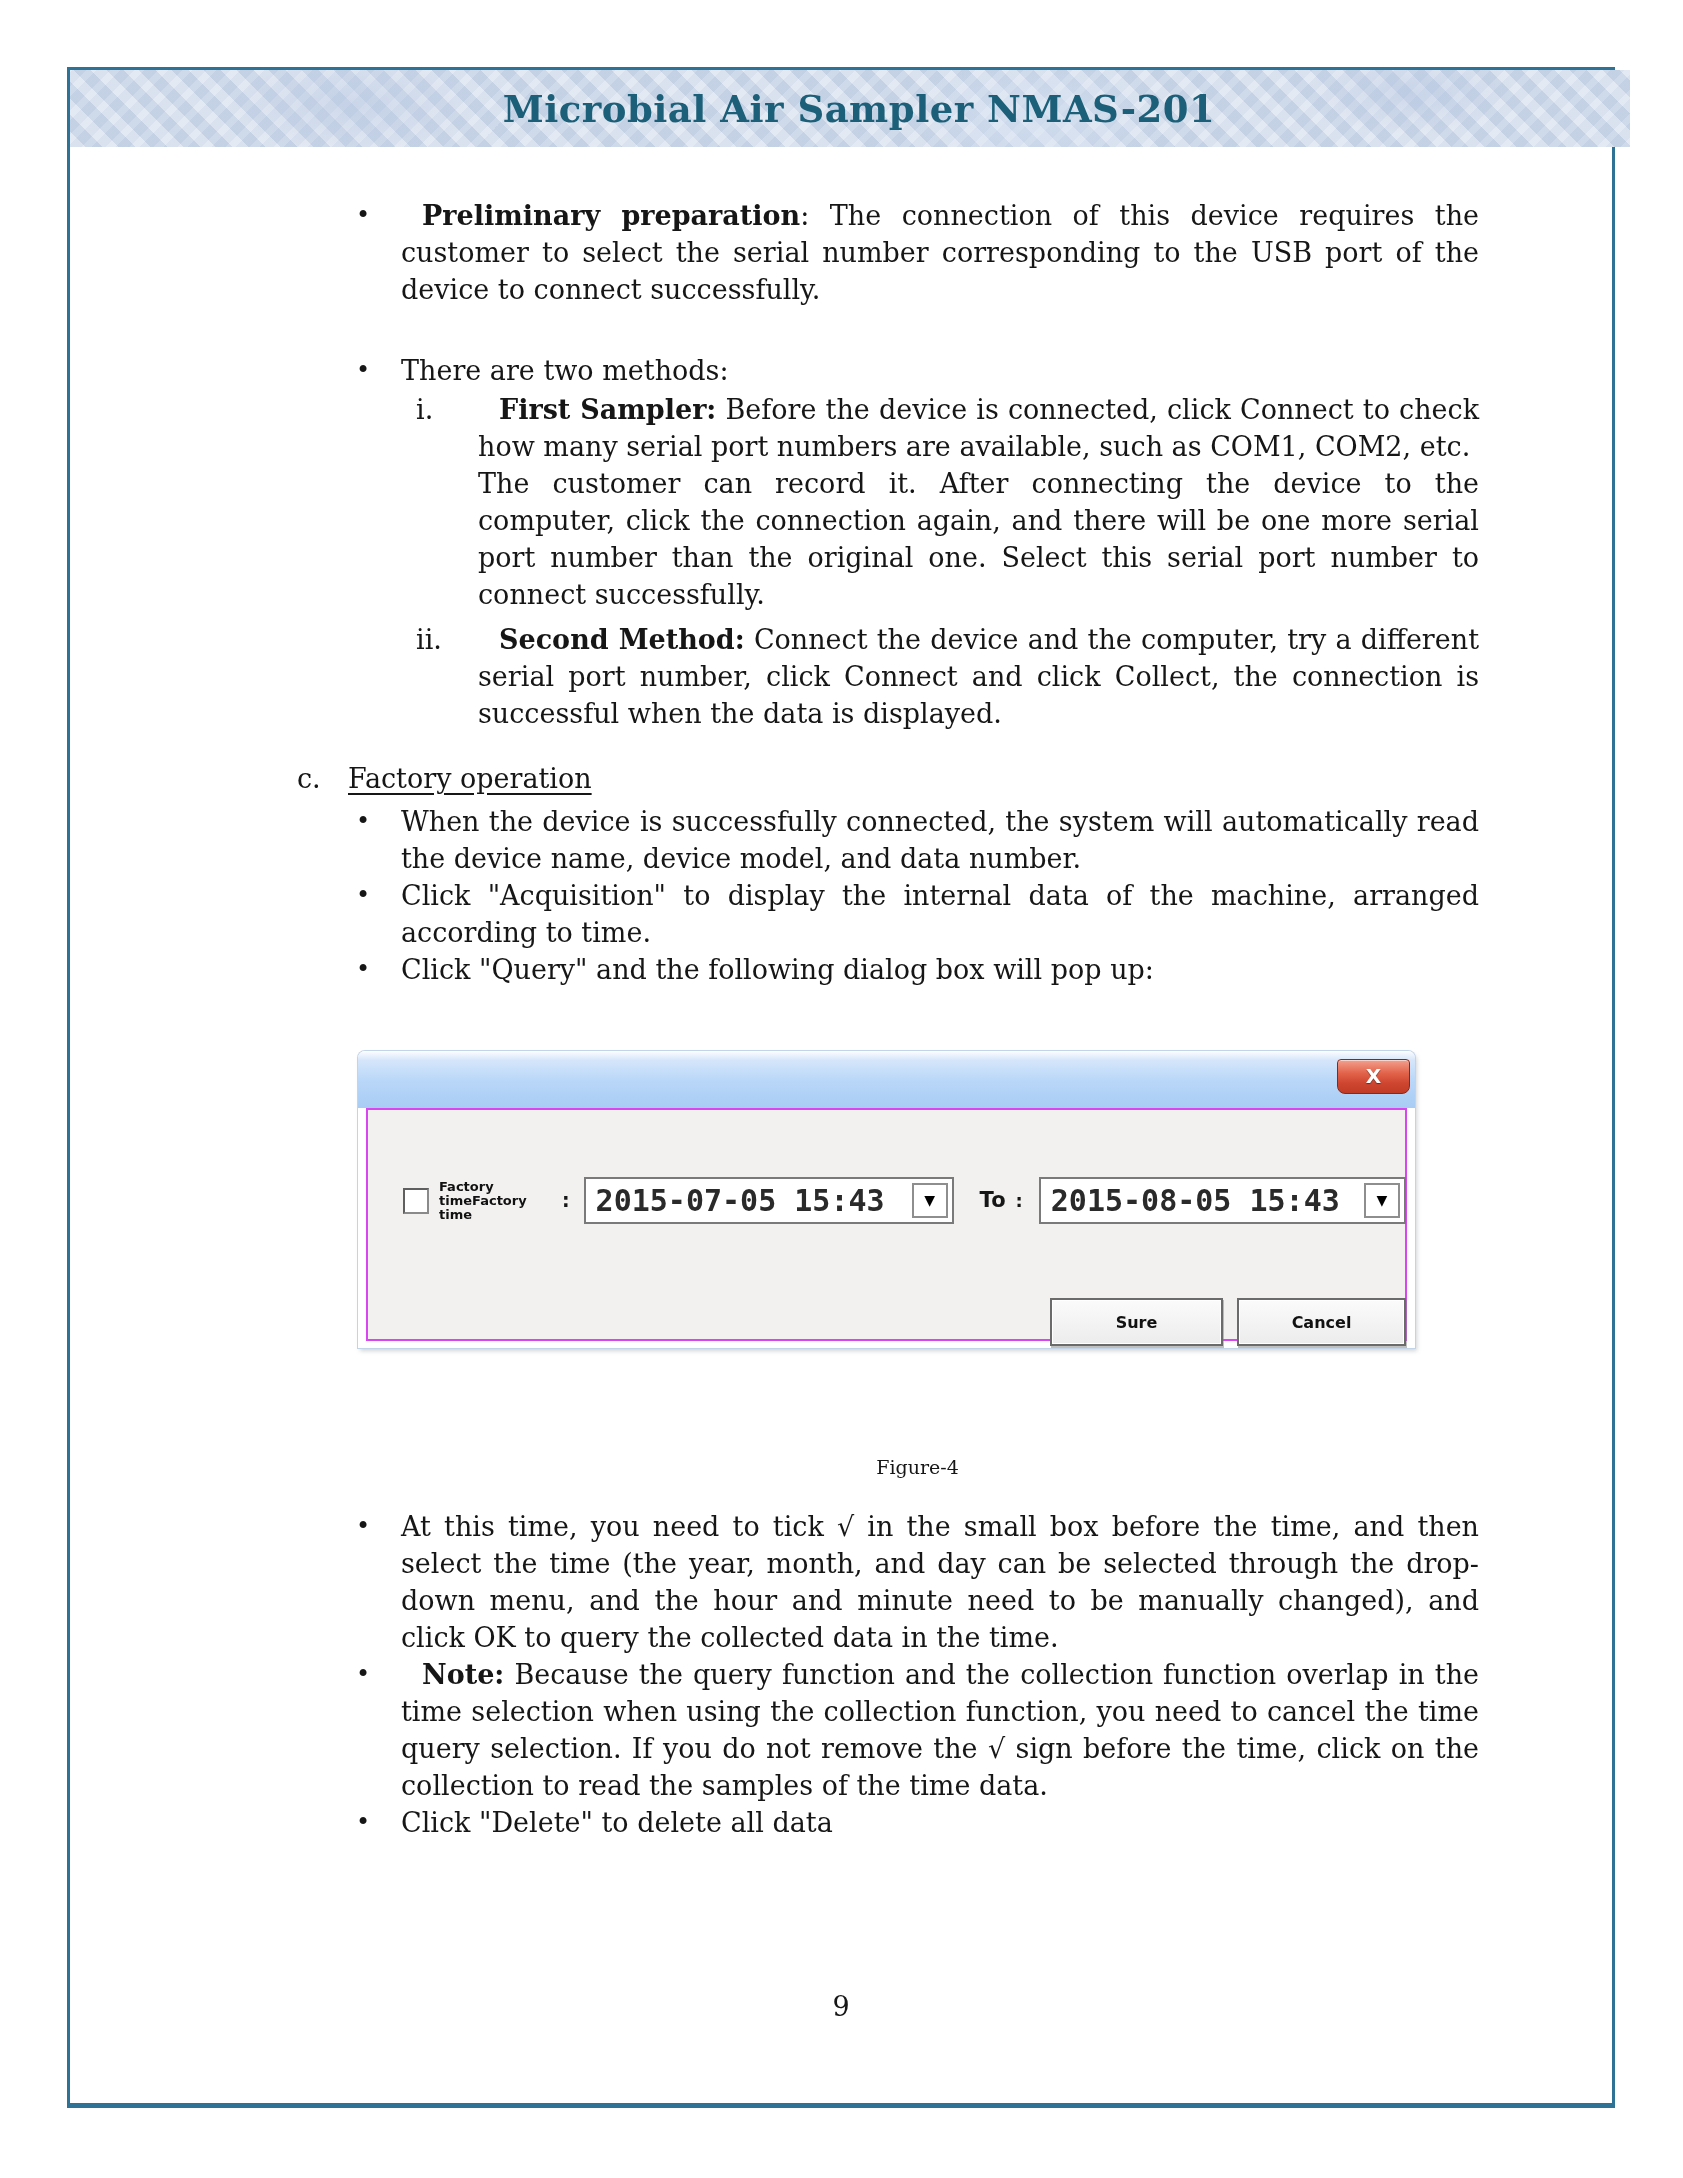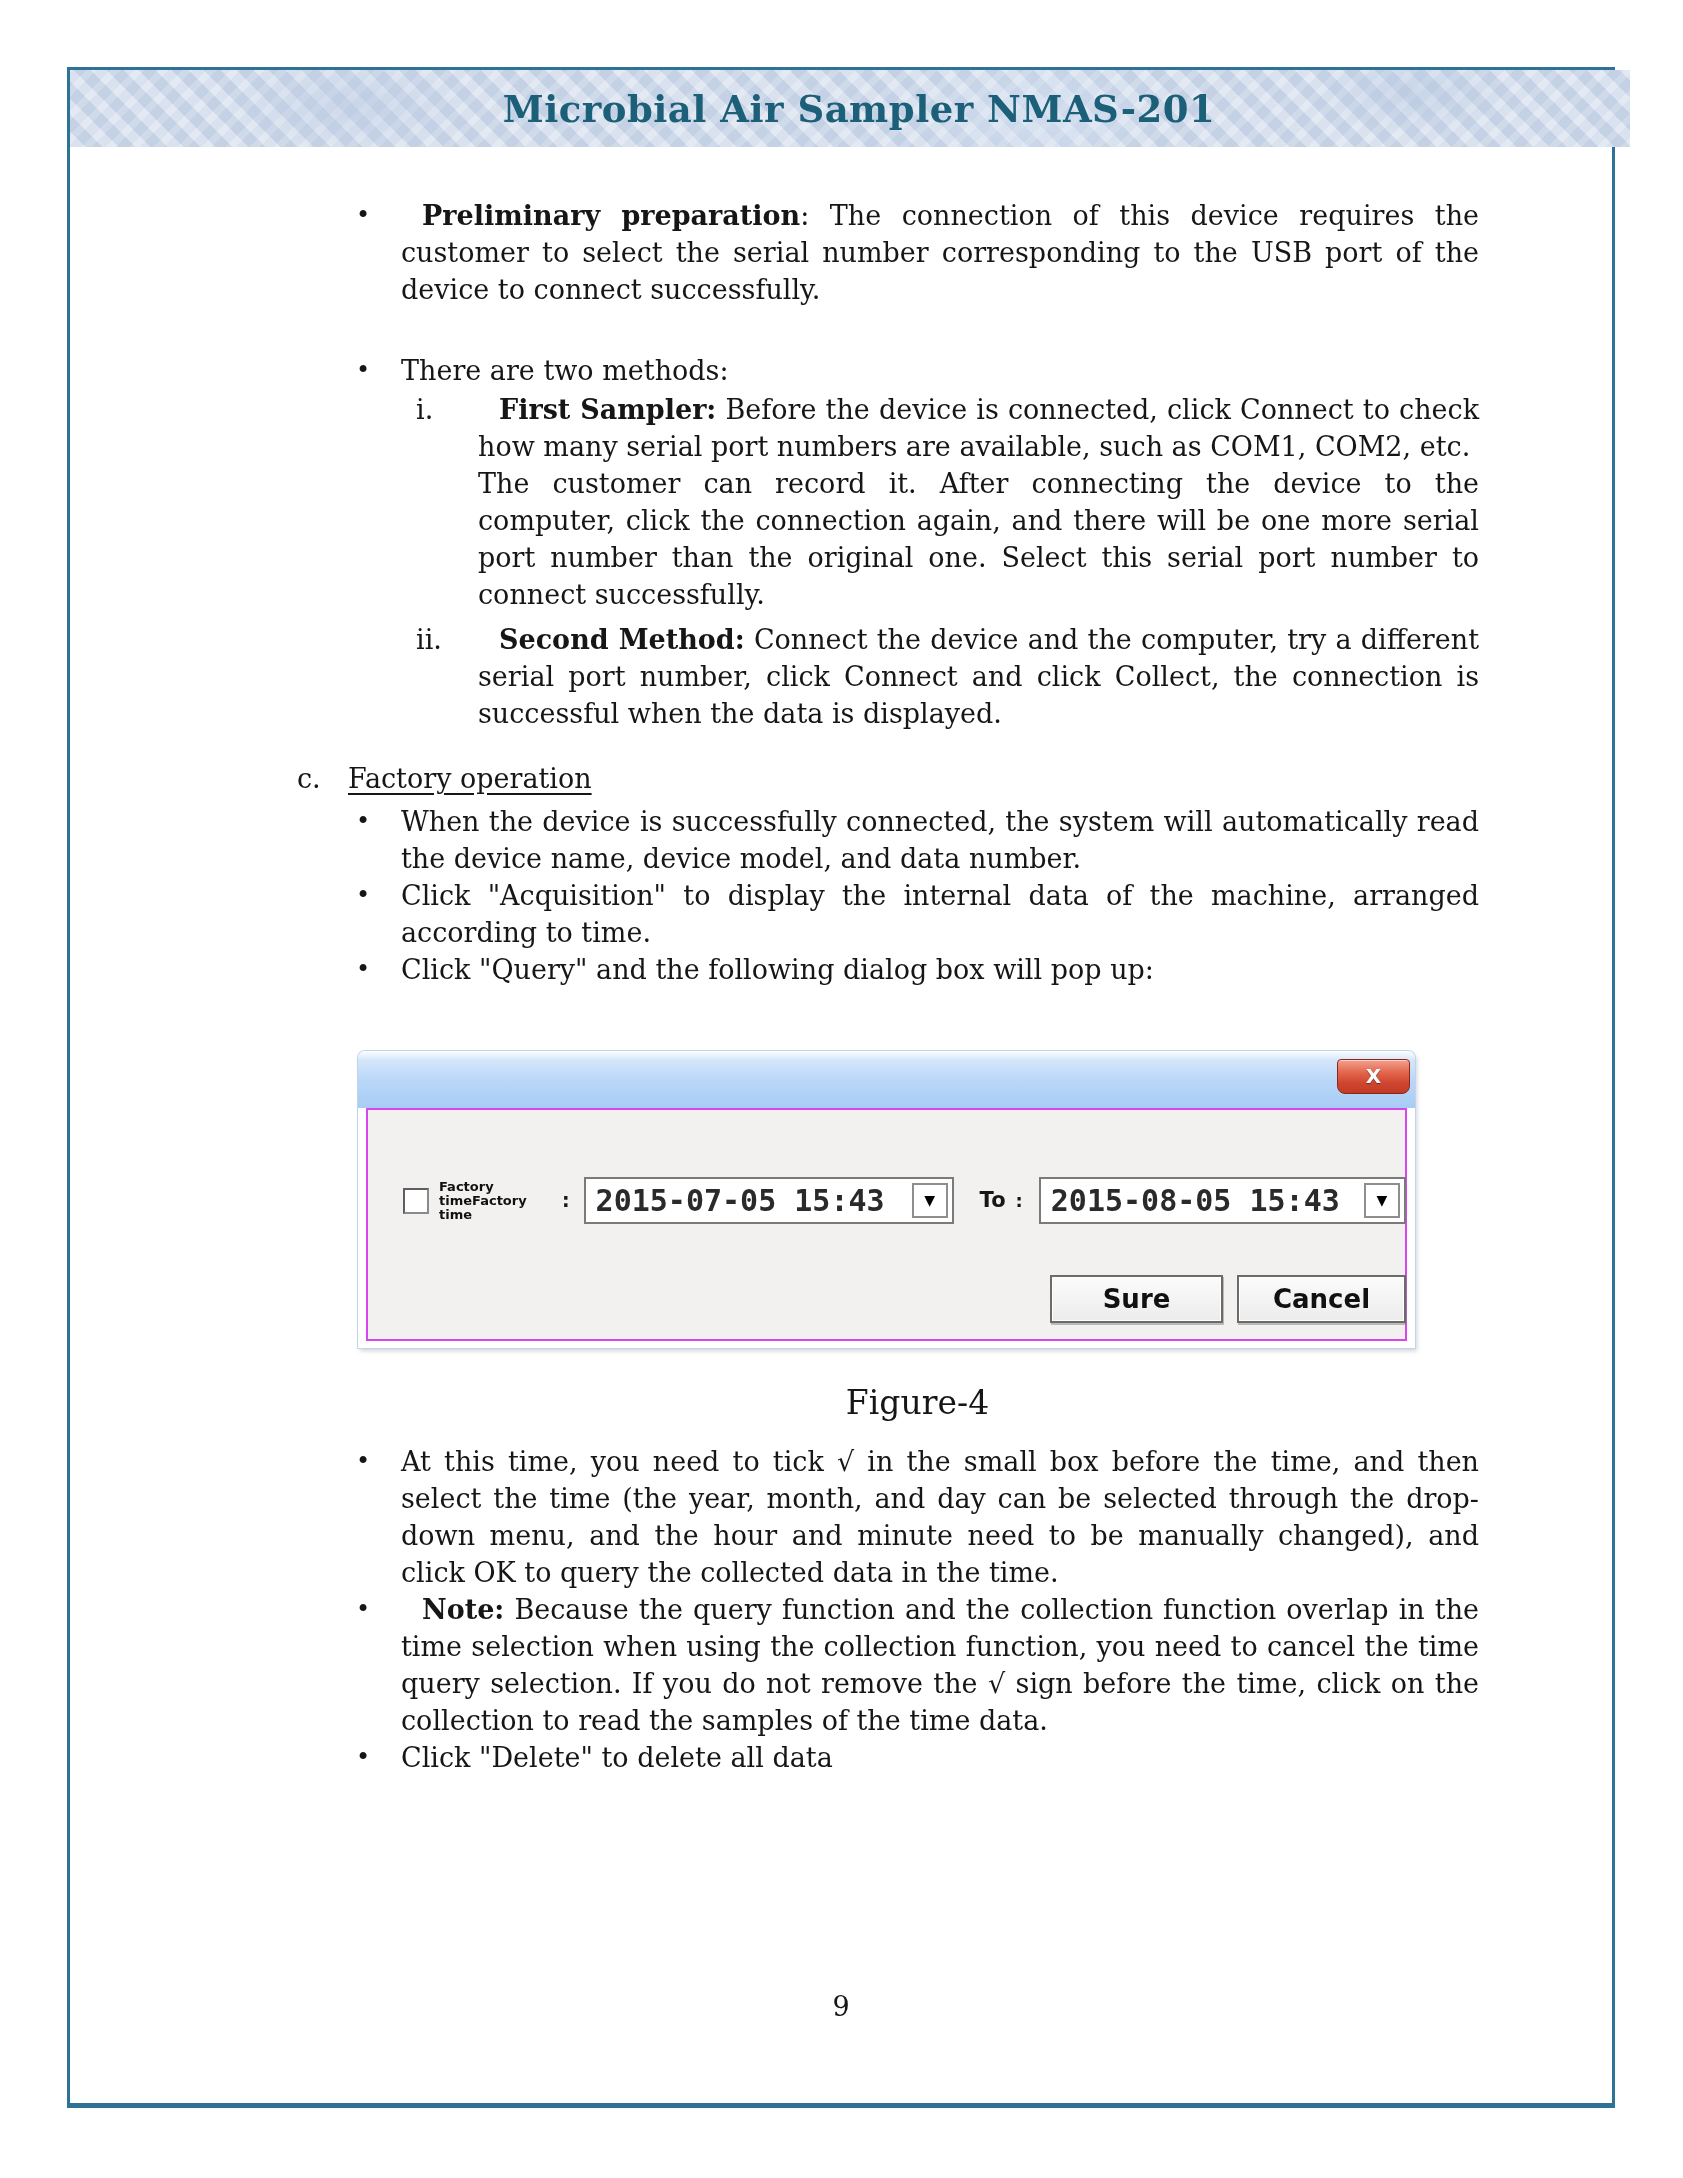--- a/index.html
+++ b/index.html
@@ -95,27 +95,27 @@
     border:2px solid #8e8e8e;display:flex;align-items:center;justify-content:center;
     font-size:14px;color:#000;flex:0 0 36px;
   }
   .to-label{font-size:21px;font-weight:700;margin:0 10px 0 26px;}
   .to-colon{font-size:18px;font-weight:700;margin-right:16px;}
   .dlg-btn{
     position:absolute;height:48px;box-sizing:border-box;
     background:linear-gradient(#fbfbfb,#ececec);
     border:2px solid #6b6b6b;box-shadow:inset 0 0 0 1px #ffffff,1px 2px 0 rgba(130,130,130,.5);
     font-family:"DejaVu Sans","Liberation Sans",sans-serif;
-    font-weight:700;font-size:26px;color:#111;
-    display:flex;align-items:center;justify-content:center;cursor:default;
+    font-weight:700;font-size:16px;color:#111;
+    display:flex;align-items:center;justify-content:center;cursor:default;margin-top:23px;
   }
   .btn-sure{left:682px;top:165px;width:173px;}
   .btn-cancel{left:869px;top:165px;width:169px;}
   
-  .caption{margin-top:36px;text-align:center;font-size:33px;}
+  .caption{margin-top:101px;text-align:center;font-size:19px;}
   .post-list{margin-top:22px;}
   .page-number{
     position:absolute;left:0;right:0;bottom:81px;text-align:center;
     font-size:27px;color:#161616;
   }
 </style>
 </head>
 <body>
 
 <div class="frame">

